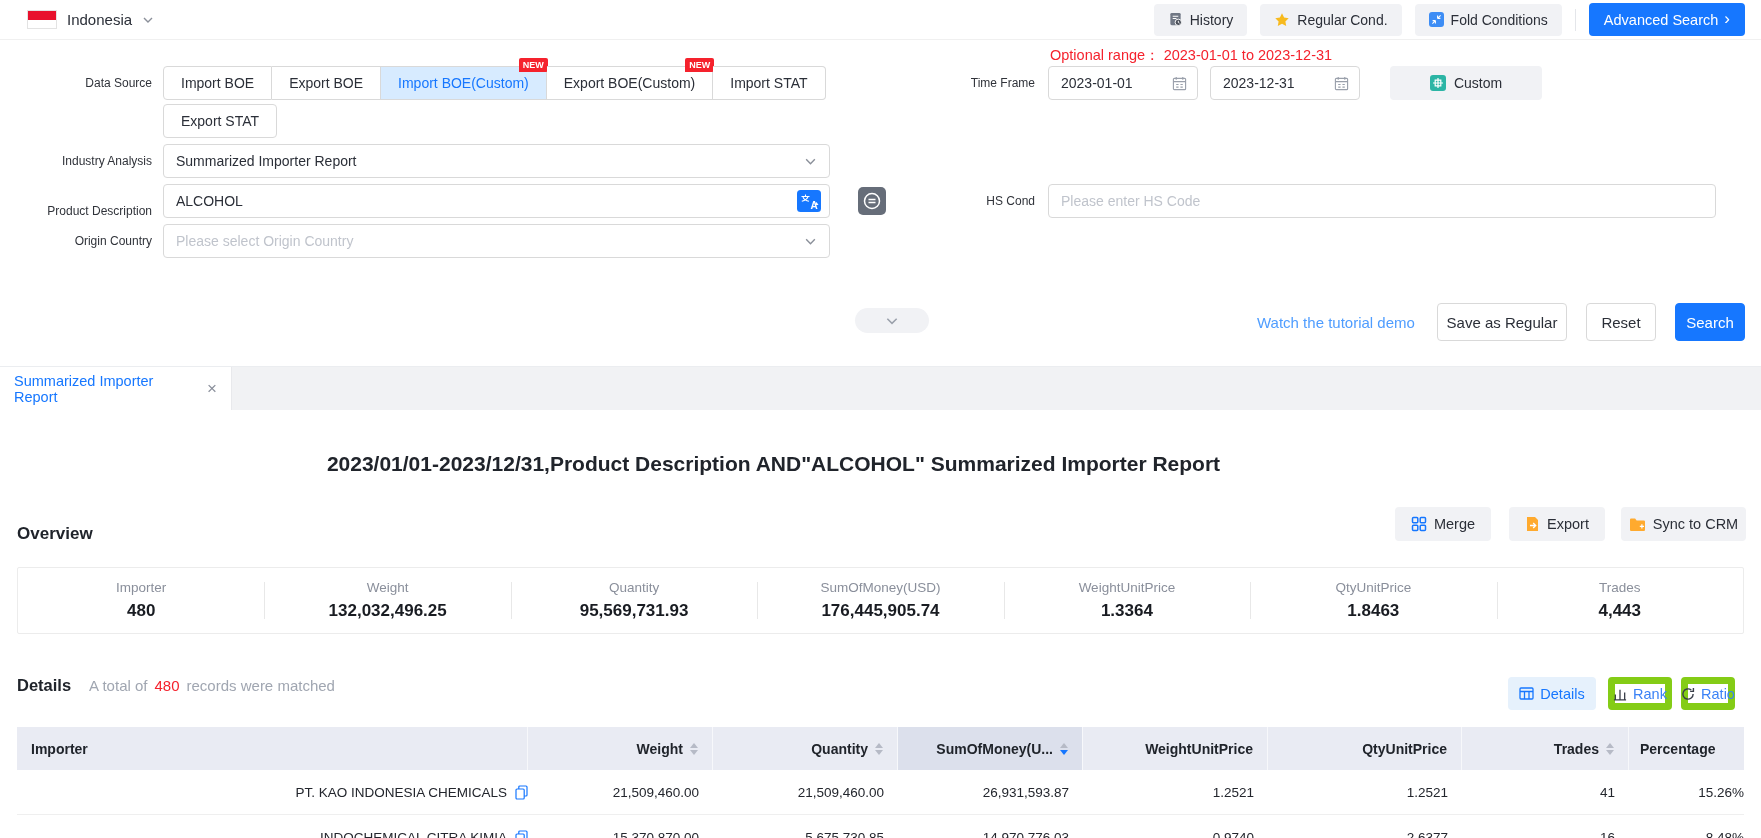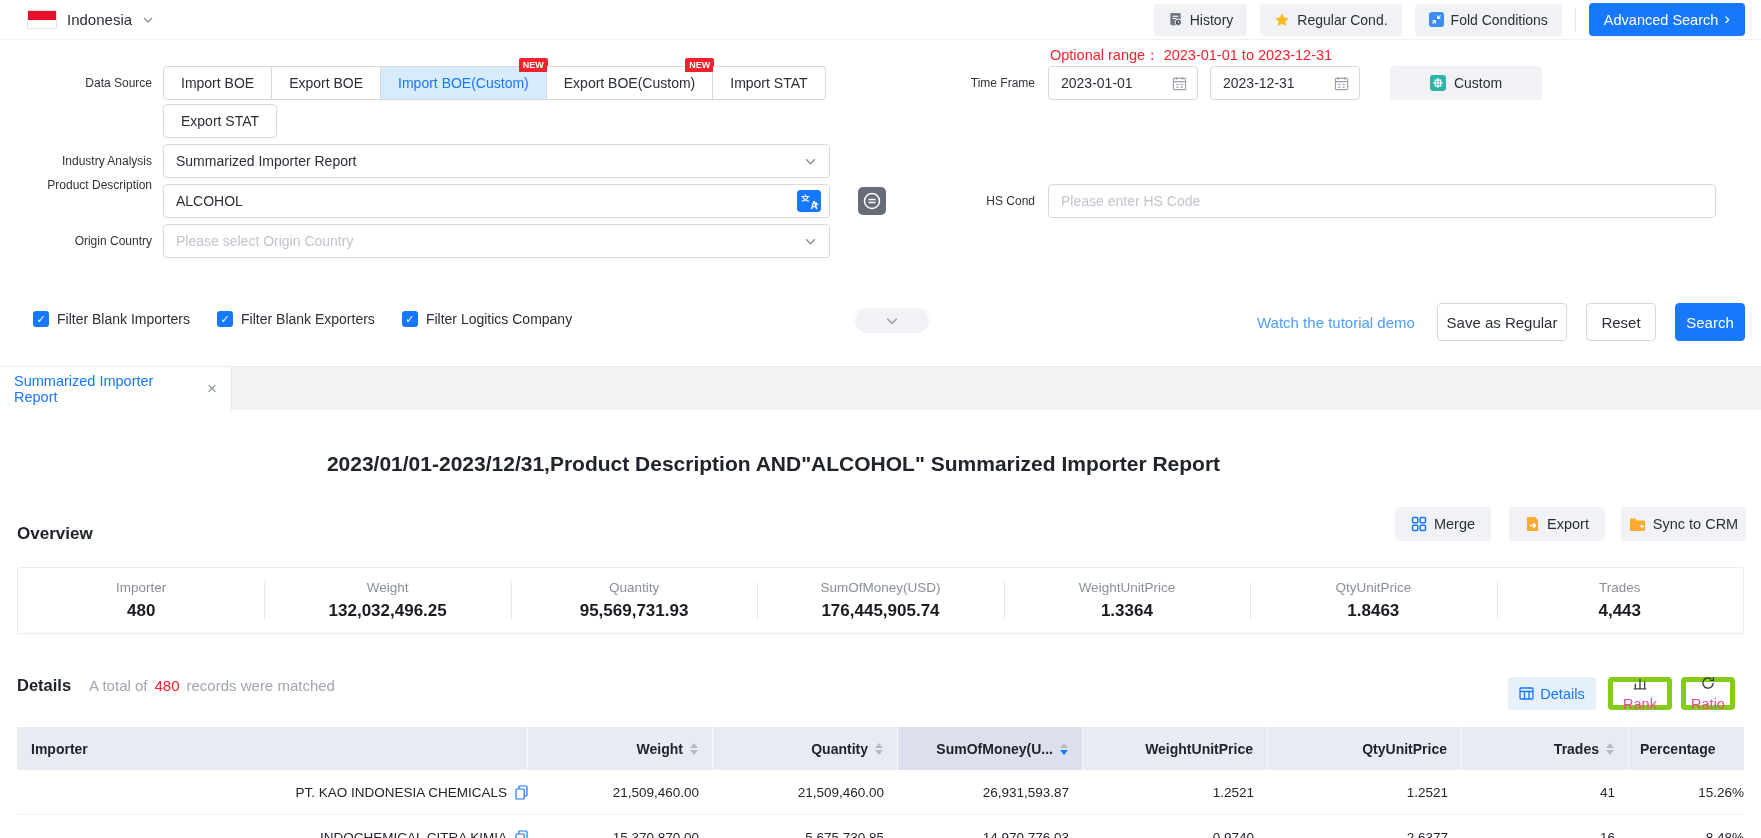--- a/index.html
+++ b/index.html
@@ -94,21 +94,21 @@
   .stat-label { font-size:13.5px; color:#8a8f9b; }
   .stat-value { margin-top:6px; font-size:17px; font-weight:bold; color:#191c22; }
 
   .details-row { position:absolute; left:17px; top:676px; display:flex; align-items:baseline; }
   .details-heading { font-size:16.5px; font-weight:bold; color:#20242b; }
   .details-note { font-size:15px; color:#a0a6b1; margin-left:18px; }
   .details-count { font-size:15px; color:#f5222d; margin:0 7px; }
   .view-btn { position:absolute; top:677px; height:33px; border-radius:4px; display:flex; align-items:center;
               justify-content:center; gap:6px; font-size:14.5px; cursor:pointer; }
   .view-btn.active { background:#e6f1fc; color:#1677ff; }
-  .view-btn.plain { background:#fff; border:5px solid #84cc16; color:#ec4899;flex-direction:column; }
+  .view-btn.plain { background:#fff; border:7px solid #84cc16; color:#3b82f6; }
 
   
   .thead { position:absolute; left:17px; top:727px; width:1727px; height:43px; display:flex; background:#e9ebf3; }
   .th { display:flex; align-items:center; font-size:14px; font-weight:bold; color:#20242b;
         border-right:1px solid #f7f8fb; }
   .th:last-child { border-right:none; }
   .th.num { justify-content:flex-end; padding-right:14px; }
   .th.sorted { background:#dce0ec; }
   .trow { position:absolute; left:17px; width:1727px; height:45px; display:flex; align-items:center;
           background:#fff; border-bottom:1px solid #efefef; font-size:13.5px; color:#23262d; }
@@ -242,21 +242,21 @@
   <div class="flabel" style="left:0; top:144px;">Industry Analysis</div>
   <div class="select-box" style="top:144px;">
     <span>Summarized Importer Report</span>
     <span class="chev icon">
       <svg width="13" height="13" viewBox="0 0 12 12">
           <path d="M2 4l4 4 4-4" stroke="#8a8f99" fill="none" stroke-width="1.3"></path>
         </svg>
     </span>
   </div>
 
-  <div class="flabel" style="left:0; top:168px;">Product Description</div>
+  <div class="flabel" style="left:0; top:194px;">Product Description</div>
   <div class="text-input-wrap" style="left:163px; top:184px; width:667px;">
     <input type="text" value="ALCOHOL" style="">
     <span class="icon" style="cursor:pointer;">
       <svg width="24" height="22" viewBox="0 0 24 22">
           <rect width="24" height="22" rx="3.5" fill="#1677ff"></rect>
           <path d="M4.5 6.5h8M8.5 4.5v2M6 6.5c0 2.5 3.5 4.5 6 4.8M11 6.5c-.6 2-3.3 4-6.2 4.8" stroke="#fff" fill="none" stroke-width="1.1"></path>
           <text x="13.5" y="18.5" font-size="10" font-weight="bold" fill="#fff" font-family="Liberation Sans, sans-serif">A</text>
           <path d="M19.5 12l2 3h-4z" fill="#fff"></path>
         </svg>
     </span>
@@ -276,34 +276,20 @@
   <div class="flabel" style="left:0; top:224px;">Origin Country</div>
   <div class="select-box" style="top:224px;">
     <span class="placeholder">Please select Origin Country</span>
     <span class="chev icon">
       <svg width="13" height="13" viewBox="0 0 12 12">
           <path d="M2 4l4 4 4-4" stroke="#8a8f99" fill="none" stroke-width="1.3"></path>
         </svg>
     </span>
   </div>
 
-  <div class="cb-row">
-    <div class="cb-item">
-      <span class="cb-box"></span>
-      <span class="cb-label">Filter Blank Importers</span>
-    </div>
-    <div class="cb-item">
-      <span class="cb-box"></span>
-      <span class="cb-label">Filter Blank Exporters</span>
-    </div>
-    <div class="cb-item">
-      <span class="cb-box"></span>
-      <span class="cb-label">Filter Logitics Company</span>
-    </div>
-  </div>
   <div class="collapse-pill">
     <span class="icon">
       <svg width="14" height="14" viewBox="0 0 12 12">
           <path d="M2 4l4 4 4-4" stroke="#9aa0ab" fill="none" stroke-width="1.3"></path>
         </svg>
     </span>
   </div>
 
   <div class="tutorial-link">Watch the tutorial demo</div>
   <div class="form-btn" style="left:1437px; width:130px;">

